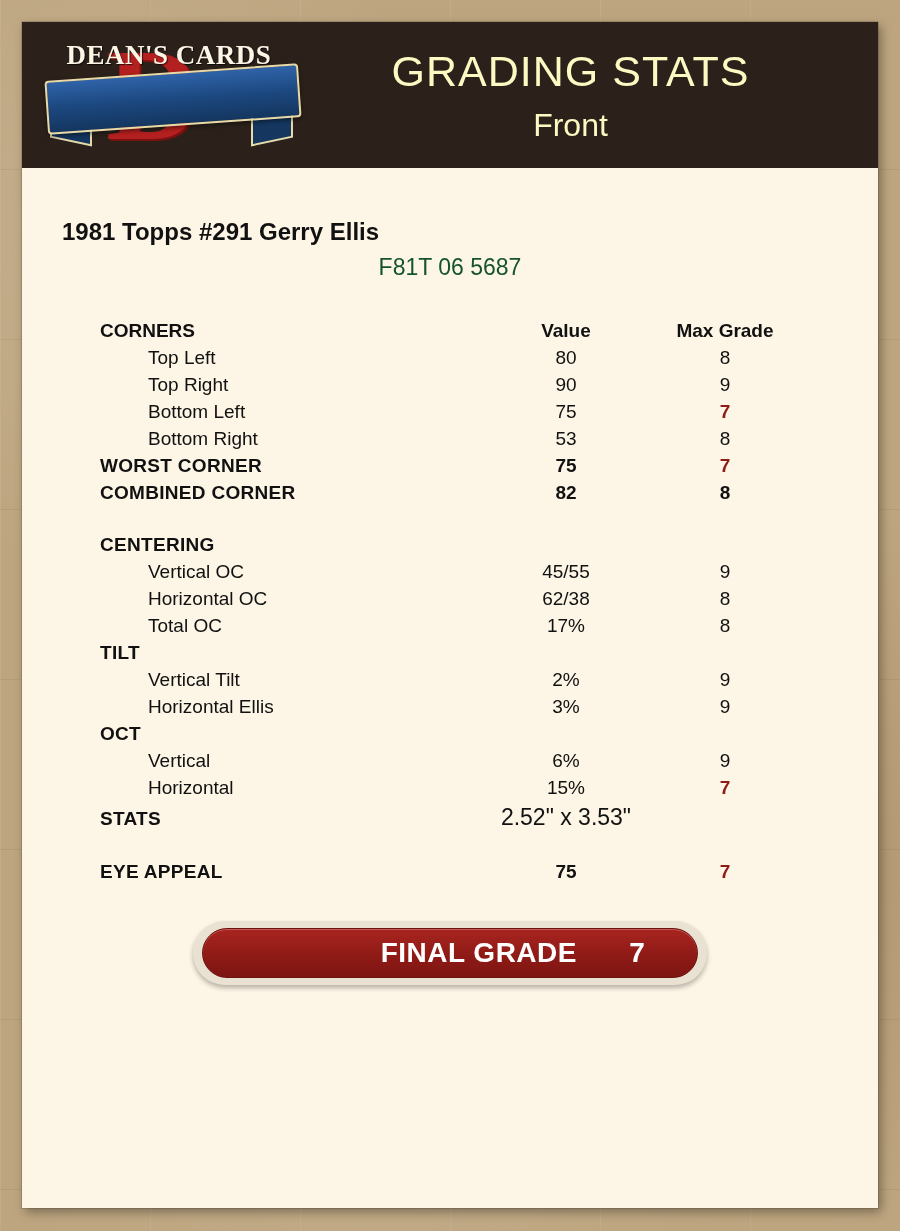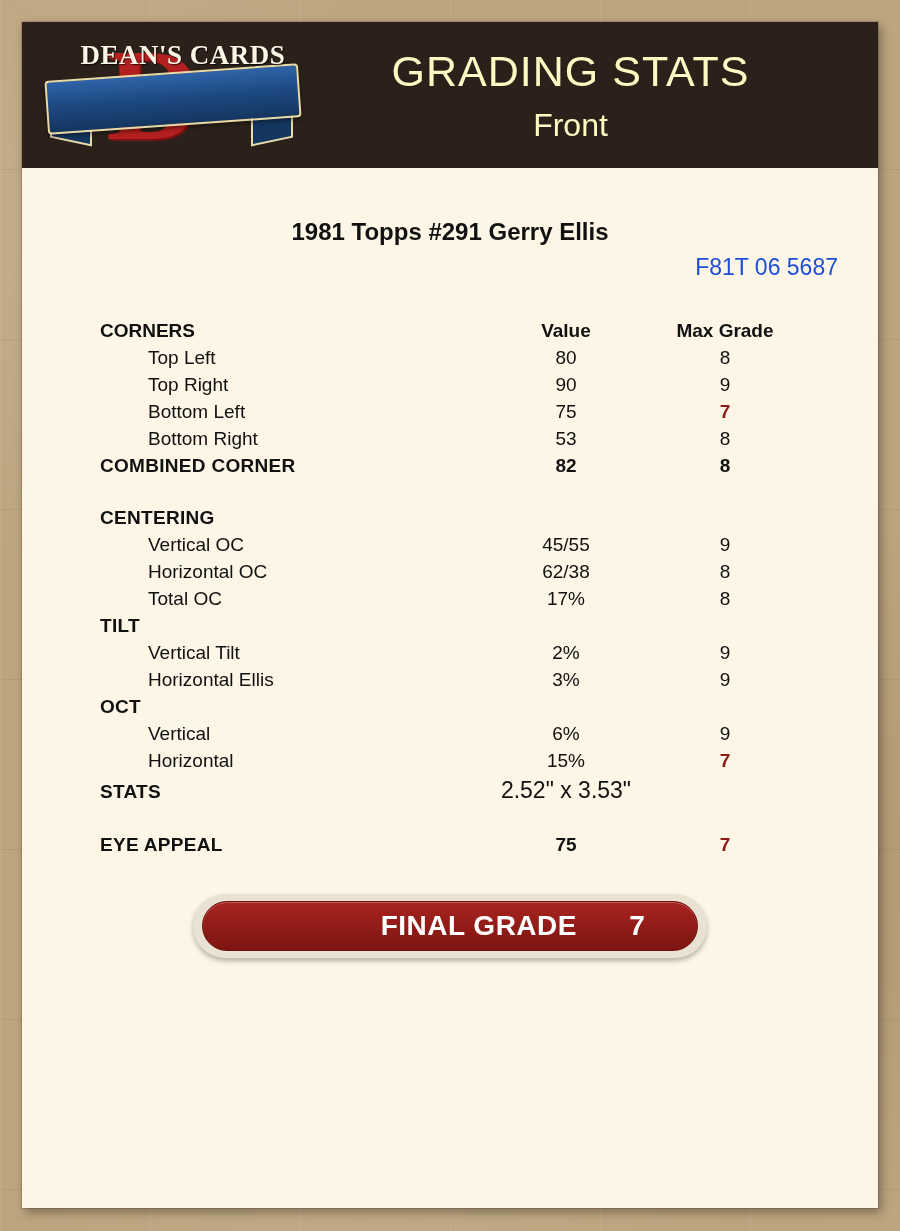--- a/index.html
+++ b/index.html
@@ -71,21 +71,21 @@
     width: 250px;
     height: 50px;
     background: linear-gradient(180deg, #2f63a8 0%, #1c4880 50%, #14365f 100%);
     border: 2px solid #e8d9a8;
     border-radius: 4px;
     transform: rotate(-4deg);
     box-shadow: 0 2px 4px rgba(0,0,0,0.45);
   }
   .logo .ribbon-text {
     position: absolute;
-    left: 14px;
+    left: 0;
     top: 0;
     width: 250px;
     height: 50px;
     display: flex;
     align-items: center;
     justify-content: center;
     color: #fdf6e6;
     font-family: "Liberation Serif", serif;
     font-weight: bold;
     font-size: 27px;
@@ -120,30 +120,29 @@
     font-size: 32px;
     font-weight: normal;
     line-height: 40px;
     margin-top: 8px;
   }
 
   .body-area {
     padding: 0 40px;
   }
   .card-title {
-    text-align: center;
     font-size: 24px;
     font-weight: bold;
     color: #111;
     margin-top: 50px;
   }
   .card-serial {
-    text-align: right;
+    text-align: center;
     font-size: 23px;
-    color: #1d4ed8;
+    color: #14532d;
     margin-top: 8px;
   }
 
   table.stats {
     margin: 36px auto 0 auto;
     border-collapse: collapse;
     width: 700px;
     color: #111;
   }
   table.stats td {
@@ -249,20 +248,25 @@
             <td class="c-label">Bottom Left</td>
             <td class="c-value">75</td>
             <td class="c-grade grade-low">7</td>
           </tr>
           <tr class="indent">
             <td class="c-label">Bottom Right</td>
             <td class="c-value">53</td>
             <td class="c-grade">8</td>
           </tr>
           <tr class="sec-head">
+            <td class="c-label">WORST CORNER</td>
+            <td class="c-value">75</td>
+            <td class="c-grade grade-low">7</td>
+          </tr>
+          <tr class="sec-head">
             <td class="c-label">COMBINED CORNER</td>
             <td class="c-value">82</td>
             <td class="c-grade">8</td>
           </tr>
           <tr class="spacer">
             <td colspan="3"></td>
           </tr>
           <tr class="sec-head">
             <td class="c-label">CENTERING</td>
             <td class="c-value"></td>

